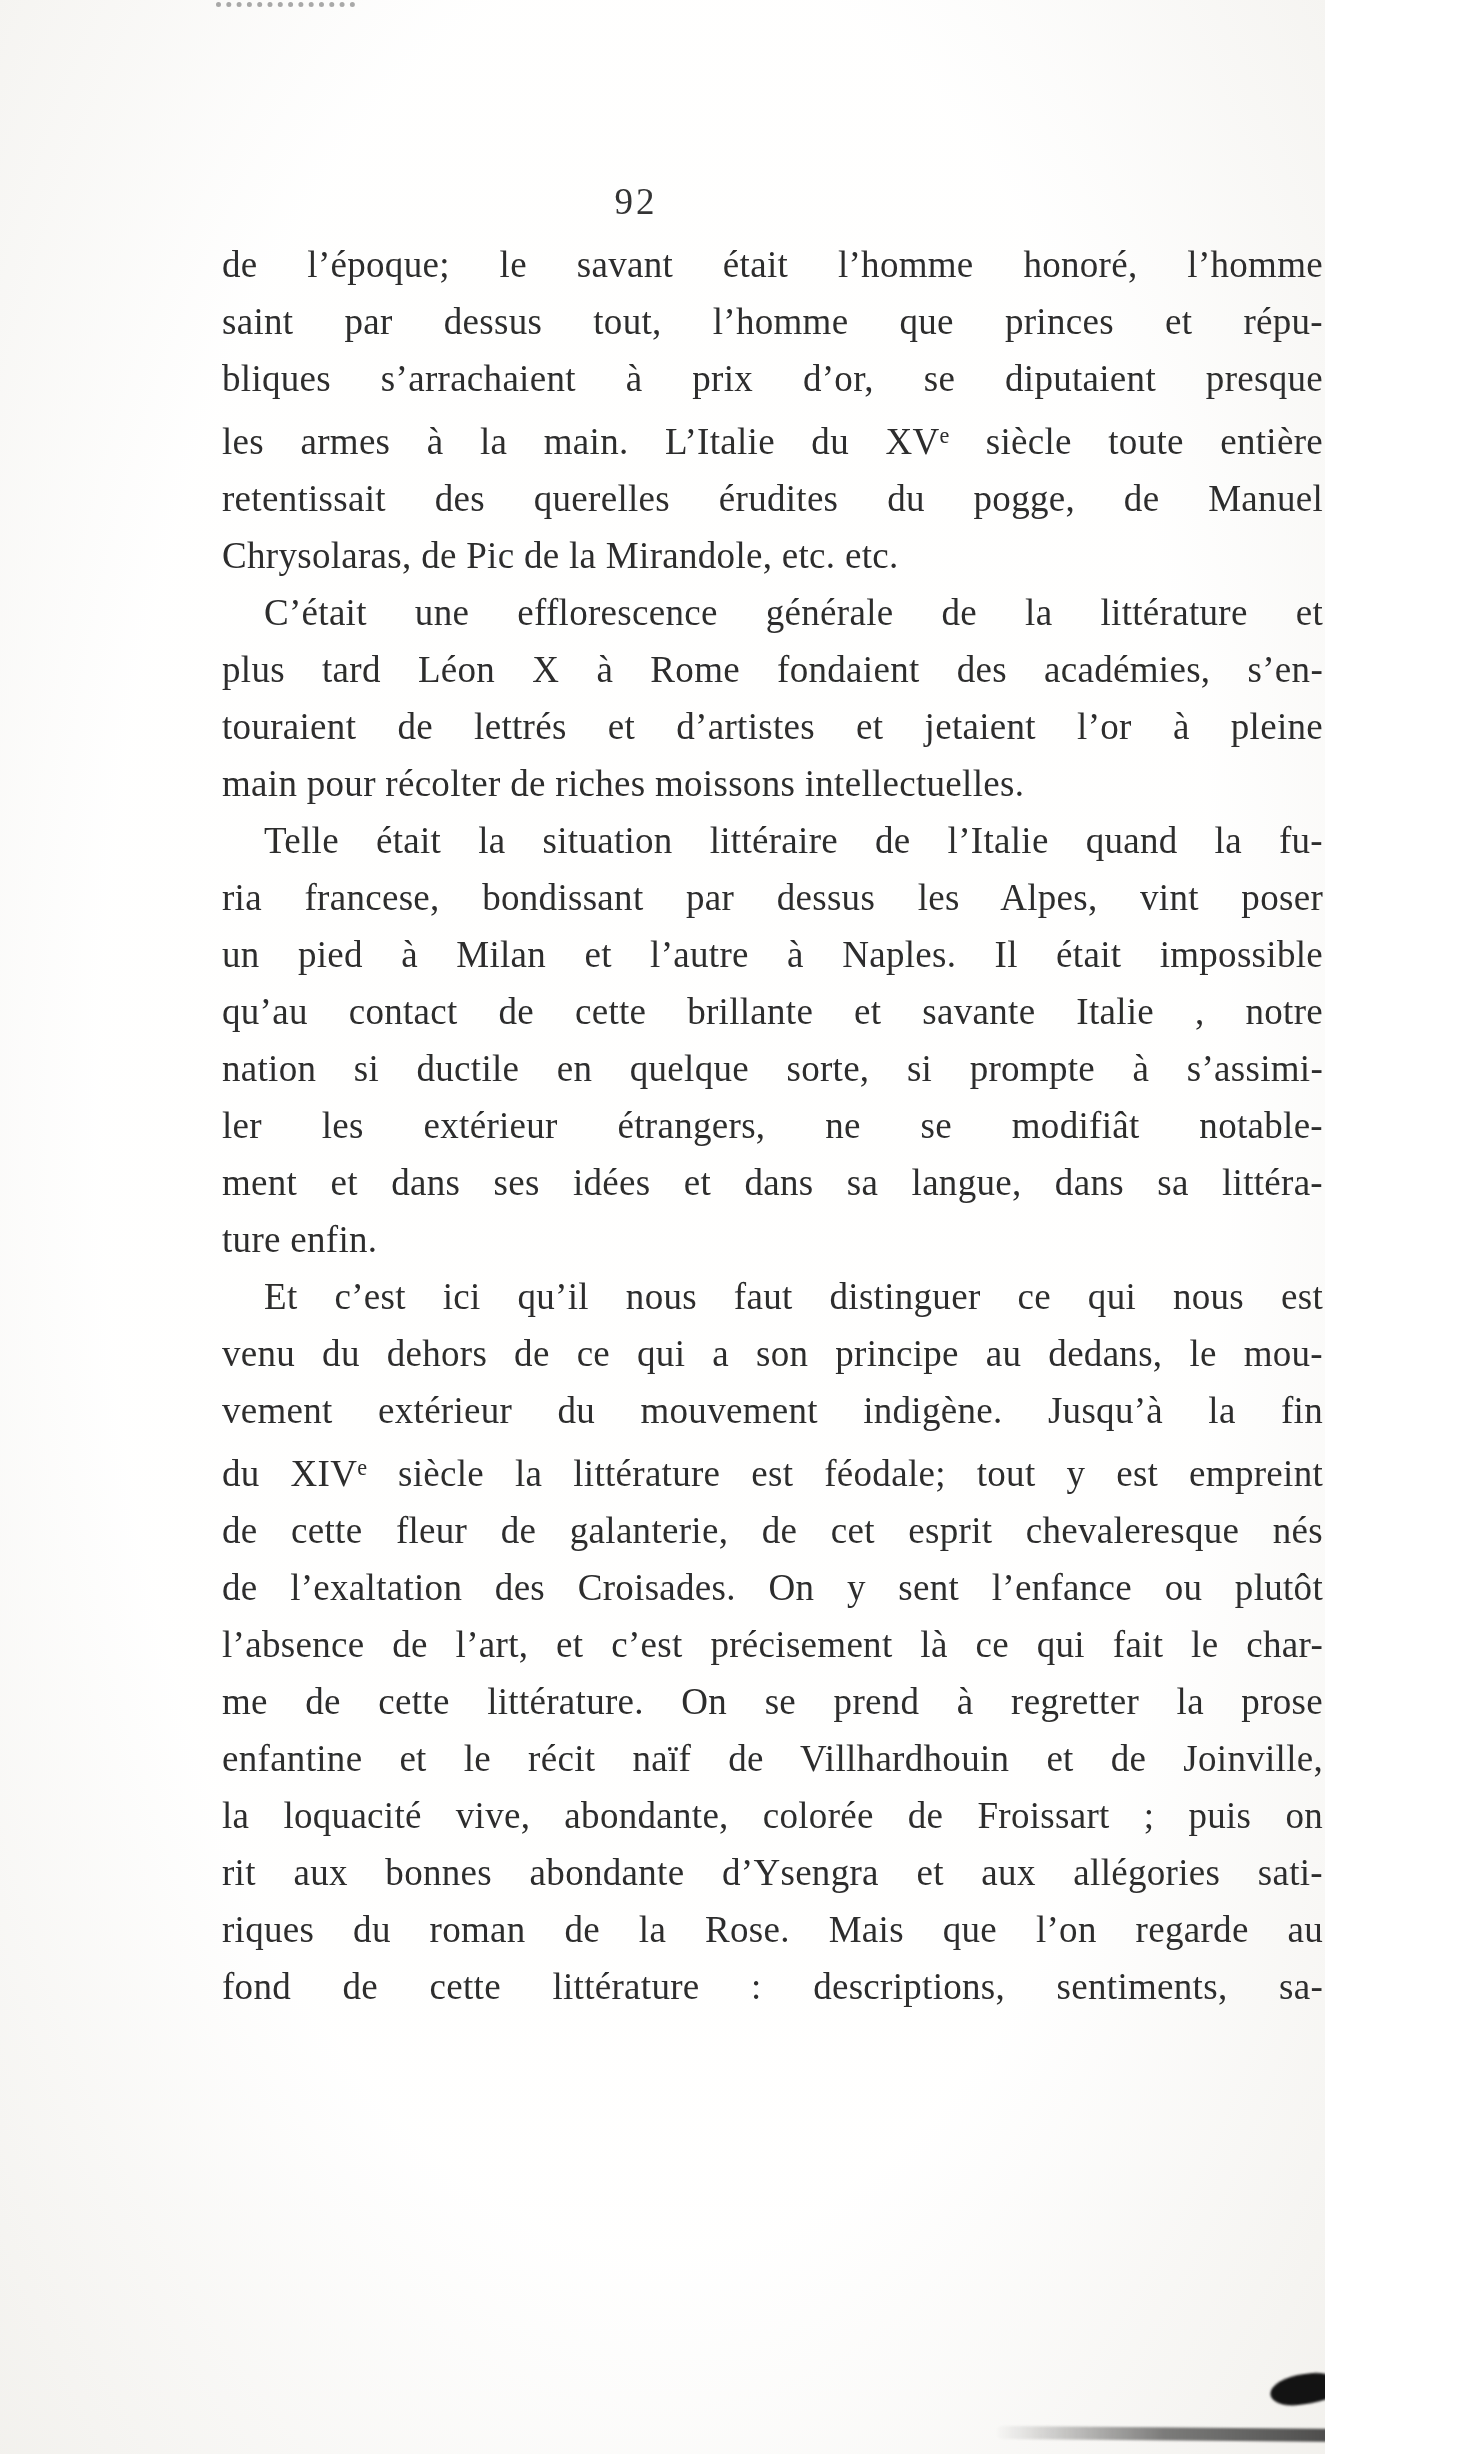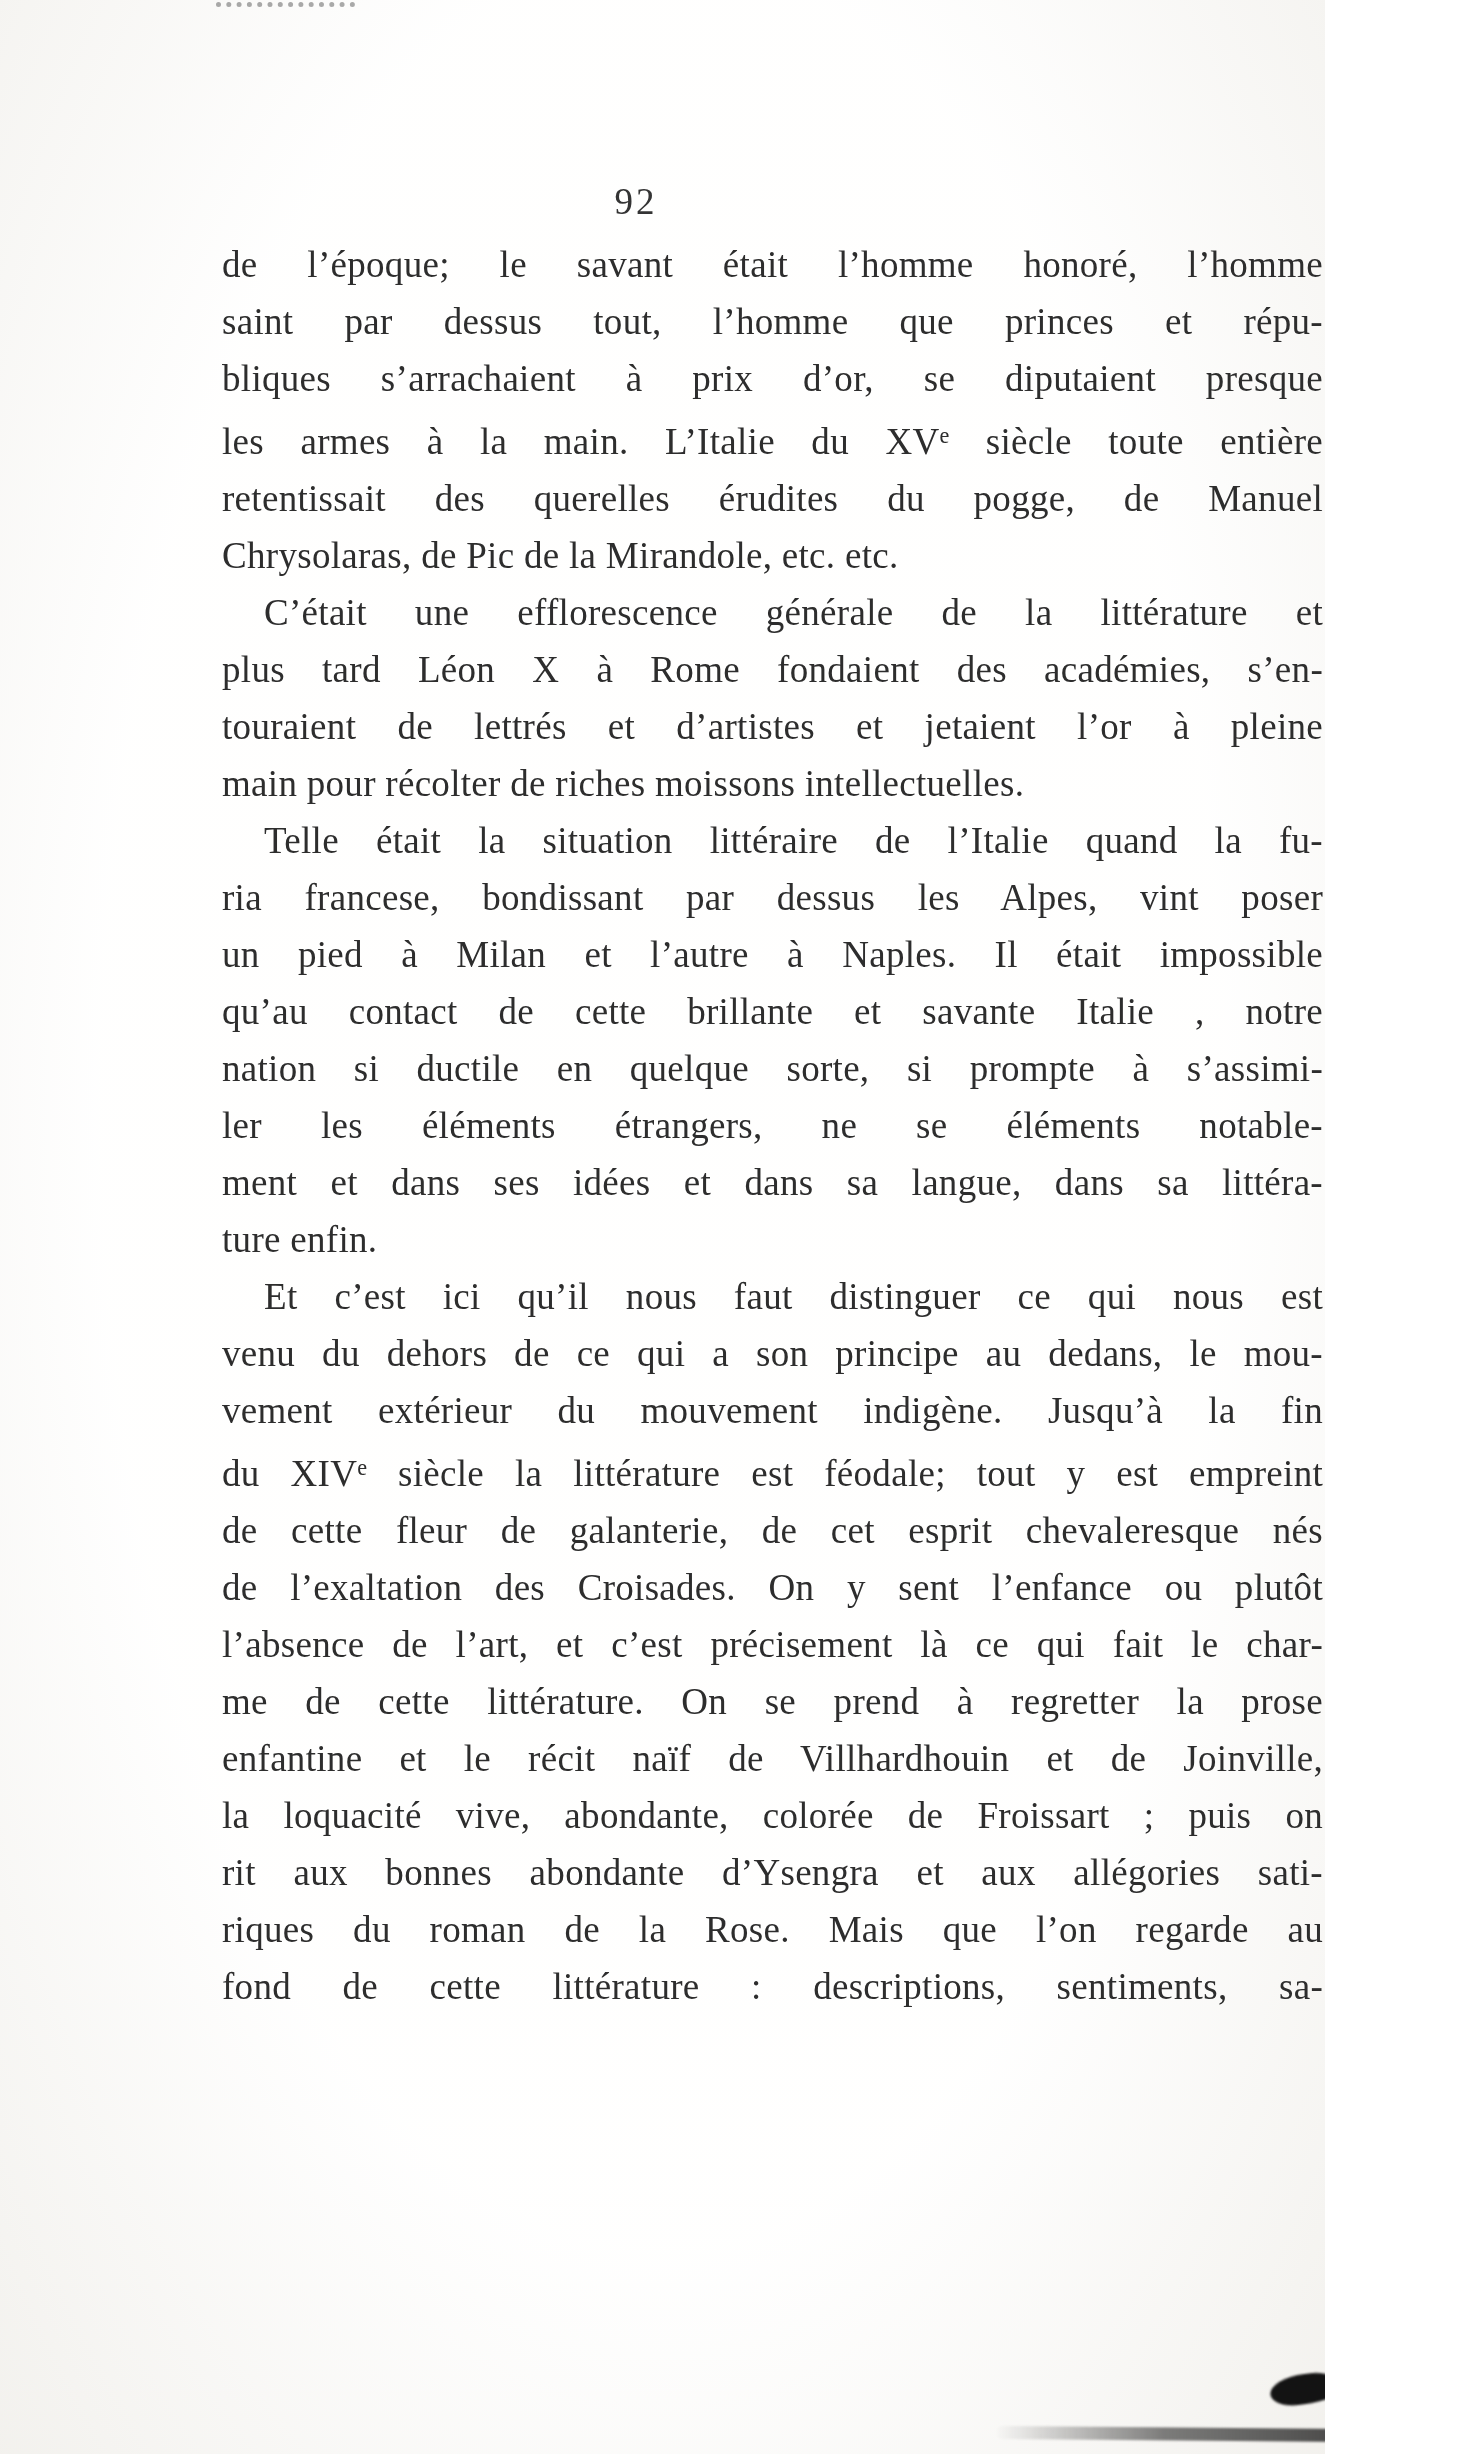--- a/index.html
+++ b/index.html
@@ -97,21 +97,21 @@
       <div class="line plain"><span>Chrysolaras, de Pic de la Mirandole, etc. etc.</span></div>
       <div class="line justify indent"><span>C’était une efflorescence générale de la littérature et</span></div>
       <div class="line justify"><span>plus tard Léon X à Rome fondaient des académies, s’en-</span></div>
       <div class="line justify"><span>touraient de lettrés et d’artistes et jetaient l’or à pleine</span></div>
       <div class="line plain"><span>main pour récolter de riches moissons intellectuelles.</span></div>
       <div class="line justify indent"><span>Telle était la situation littéraire de l’Italie quand la </span><span class="italic">fu-</span></div>
       <div class="line justify"><span class="italic">ria francese,</span><span> bondissant par dessus les Alpes, vint poser</span></div>
       <div class="line justify"><span>un pied à Milan et l’autre à Naples. Il était impossible</span></div>
       <div class="line justify"><span>qu’au contact de cette brillante et savante Italie , notre</span></div>
       <div class="line justify"><span>nation si ductile en quelque sorte, si prompte à s’assimi-</span></div>
-      <div class="line justify"><span>ler les éléments étrangers, ne se éléments notable-</span></div>
+      <div class="line justify"><span>ler les extérieur étrangers, ne se modifiât notable-</span></div>
       <div class="line justify"><span>ment et dans ses idées et dans sa langue, dans sa littéra-</span></div>
       <div class="line plain"><span>ture enfin.</span></div>
       <div class="line justify indent"><span>Et c’est ici qu’il nous faut distinguer ce qui nous est</span></div>
       <div class="line justify"><span>venu du dehors de ce qui a son principe au dedans, le mou-</span></div>
       <div class="line justify"><span>vement extérieur du mouvement indigène. Jusqu’à la fin</span></div>
       <div class="line justify"><span>du XIV</span><span class="sup">e</span><span> siècle la littérature est féodale; tout y est empreint</span></div>
       <div class="line justify"><span>de cette fleur de galanterie, de cet esprit chevaleresque nés</span></div>
       <div class="line justify"><span>de l’exaltation des Croisades. On y sent l’enfance ou plutôt</span></div>
       <div class="line justify"><span>l’absence de l’art, et c’est précisement là ce qui fait le char-</span></div>
       <div class="line justify"><span>me de cette littérature. On se prend à regretter la prose</span></div>

